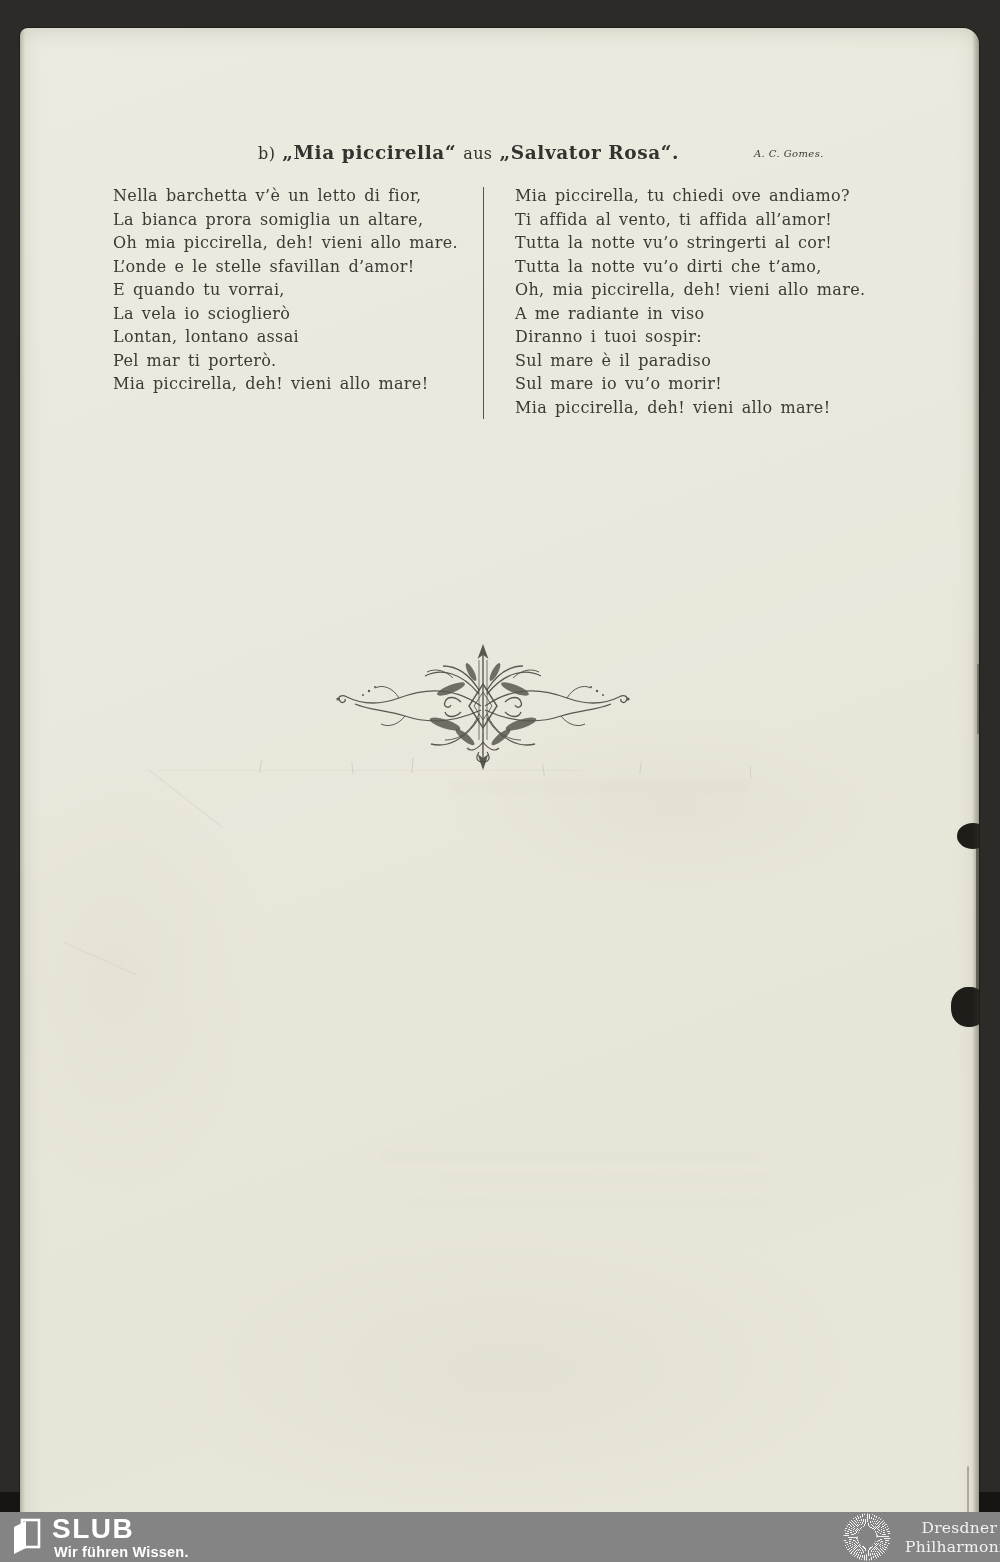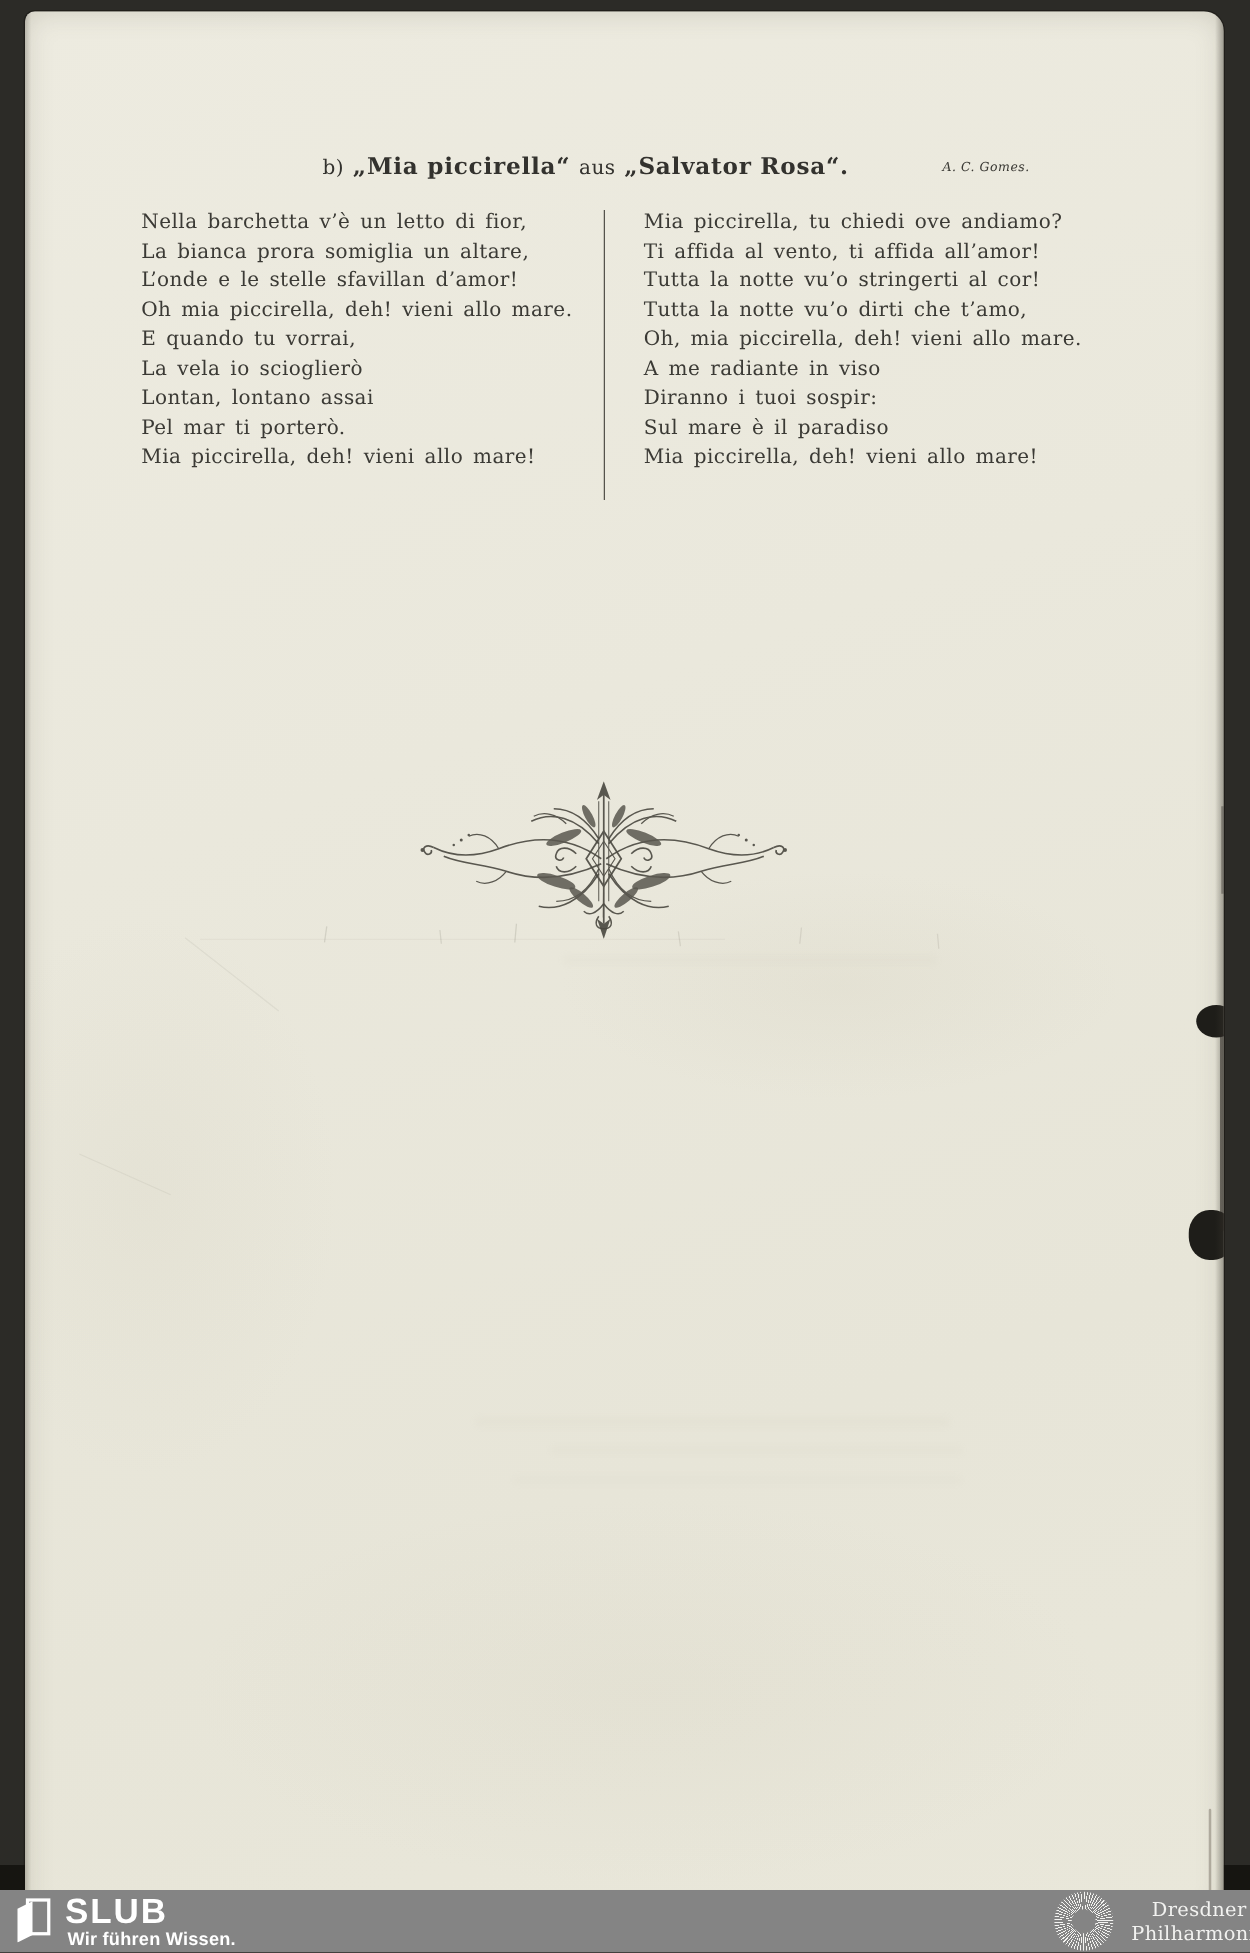--- a/index.html
+++ b/index.html
@@ -11,21 +11,21 @@
   }
   .stage { position: relative; width: 1000px; height: 1562px; }
 
   .dark-strip {
     position: absolute; left: 0; top: 1492px; width: 1000px; height: 20px;
     background: #161511;
   }
 
   
   .page {
-    position: absolute; left: 20px; top: 9px; width: 959px; height: 1528px;
+    position: absolute; left: 20px; top: 28px; width: 959px; height: 1528px;
     background:
       radial-gradient(ellipse 320px 130px at 68% 51%, rgba(203,198,178,0.16), transparent 70%),
       radial-gradient(ellipse 220px 320px at 10% 62%, rgba(200,195,175,0.13), transparent 70%),
       radial-gradient(ellipse 520px 220px at 52% 88%, rgba(208,204,186,0.18), transparent 70%),
       linear-gradient(160deg, #edebe0 0%, #eae8dc 38%, #e7e5d8 72%, #e9e7da 100%);
     border-radius: 8px 16px 14px 6px;
     box-shadow: inset 0 0 22px rgba(95,90,72,0.22), 0 0 0 1px rgba(20,18,14,0.5);
     overflow: hidden;
   }
   .page::after {
@@ -107,38 +107,39 @@
     <div class="heading-row">
       <div class="heading-main">
         <span>b)</span><span class="bold">„Mia piccirella“</span><span>aus</span><span class="bold">„Salvator Rosa“.</span>
       </div>
       <div class="composer">A. C. Gomes.</div>
     </div>
 
     <div class="verse-col left">
         <div class="verse-line">Nella barchetta v’è un letto di fior,</div>
         <div class="verse-line">La bianca prora somiglia un altare,</div>
+        <div class="verse-line">Oh mia piccirella, deh! vieni allo mare.</div>
         <div class="verse-line">L’onde e le stelle sfavillan d’amor!</div>
-        <div class="verse-line">Oh mia piccirella, deh! vieni allo mare.</div>
         <div class="verse-line">E quando tu vorrai,</div>
         <div class="verse-line">La vela io scioglierò</div>
         <div class="verse-line">Lontan, lontano assai</div>
         <div class="verse-line">Pel mar ti porterò.</div>
         <div class="verse-line">Mia piccirella, deh! vieni allo mare!</div>
       </div>
     <div class="col-divider"></div>
     <div class="verse-col right">
         <div class="verse-line">Mia piccirella, tu chiedi ove andiamo?</div>
         <div class="verse-line">Ti affida al vento, ti affida all’amor!</div>
         <div class="verse-line">Tutta la notte vu’o stringerti al cor!</div>
         <div class="verse-line">Tutta la notte vu’o dirti che t’amo,</div>
         <div class="verse-line">Oh, mia piccirella, deh! vieni allo mare.</div>
         <div class="verse-line">A me radiante in viso</div>
         <div class="verse-line">Diranno i tuoi sospir:</div>
         <div class="verse-line">Sul mare è il paradiso</div>
+        <div class="verse-line">Sul mare io vu’o morir!</div>
         <div class="verse-line">Mia piccirella, deh! vieni allo mare!</div>
       </div>
 
     <div class="ornament">
       <svg viewBox="0 0 300 126" width="300" height="126">
         <g stroke="#4a4840" fill="none" stroke-width="1.4" opacity="0.9">
           <line x1="150" y1="10" x2="150" y2="114"></line>
           <line x1="146" y1="16" x2="146" y2="96" stroke-width="0.8"></line>
           <line x1="154" y1="16" x2="154" y2="96" stroke-width="0.8"></line>
           <path d="M150,2 L146,13 L150,10 L154,13 Z" fill="#4a4840"></path>

